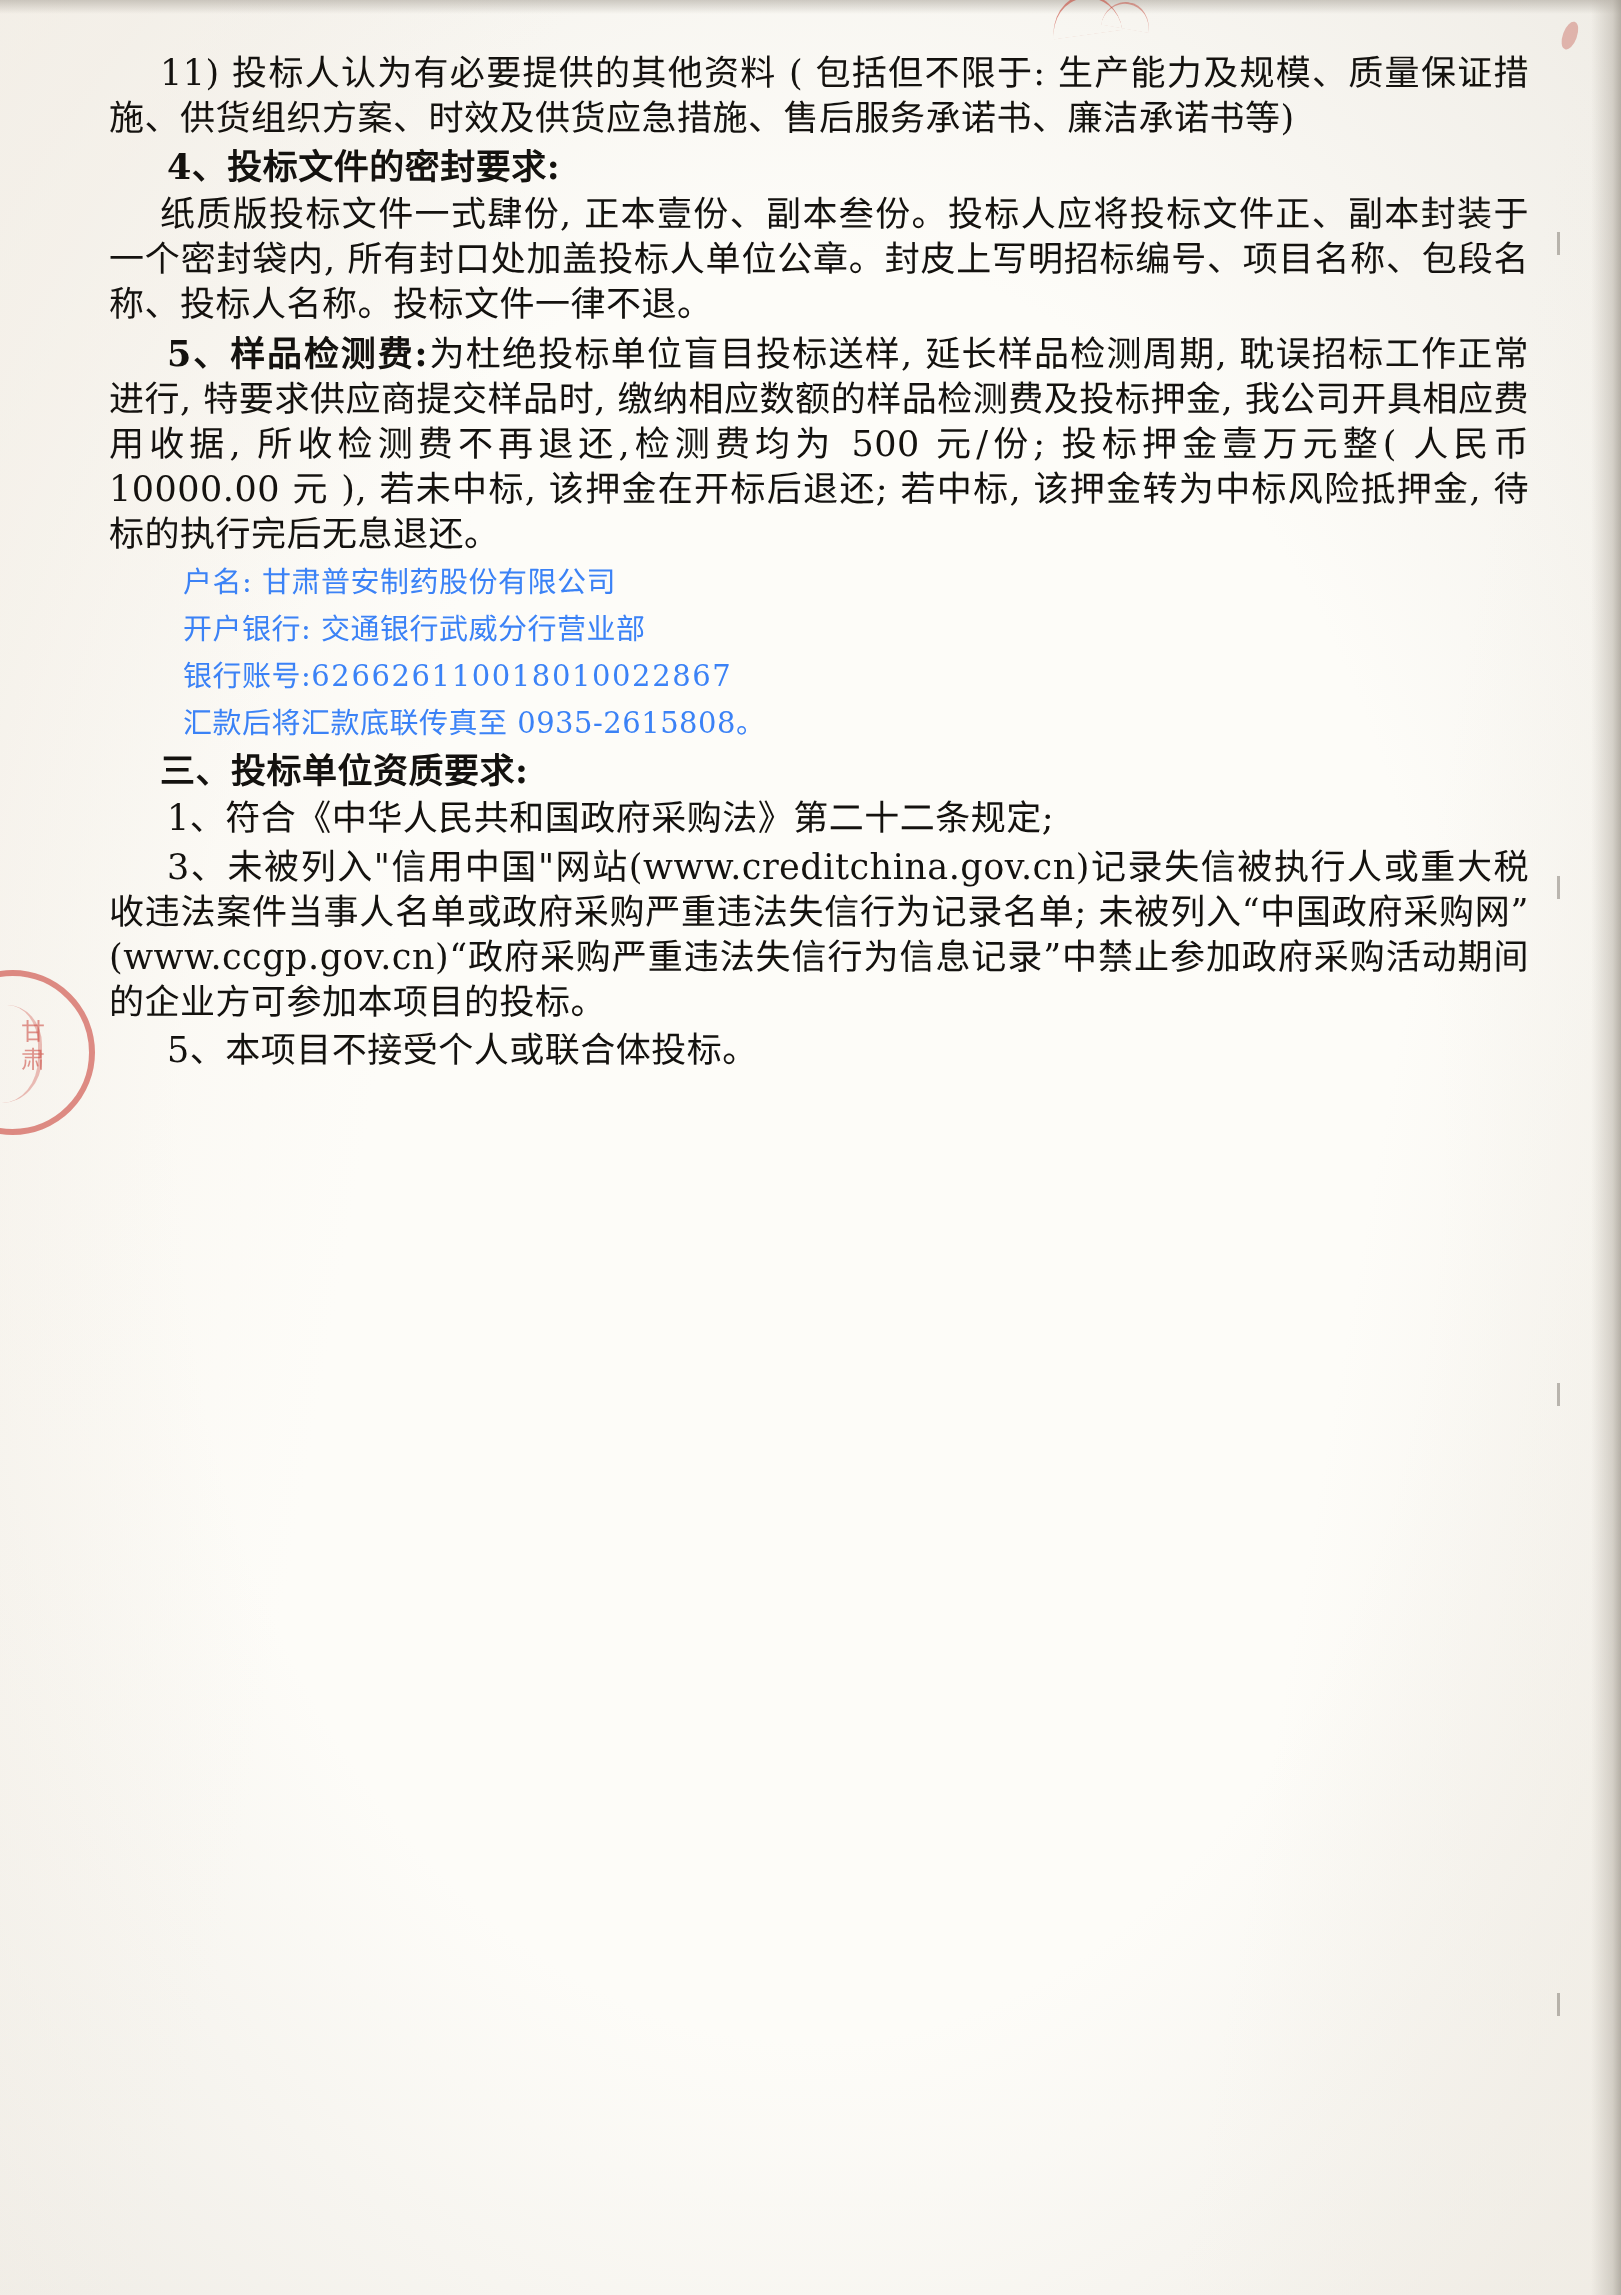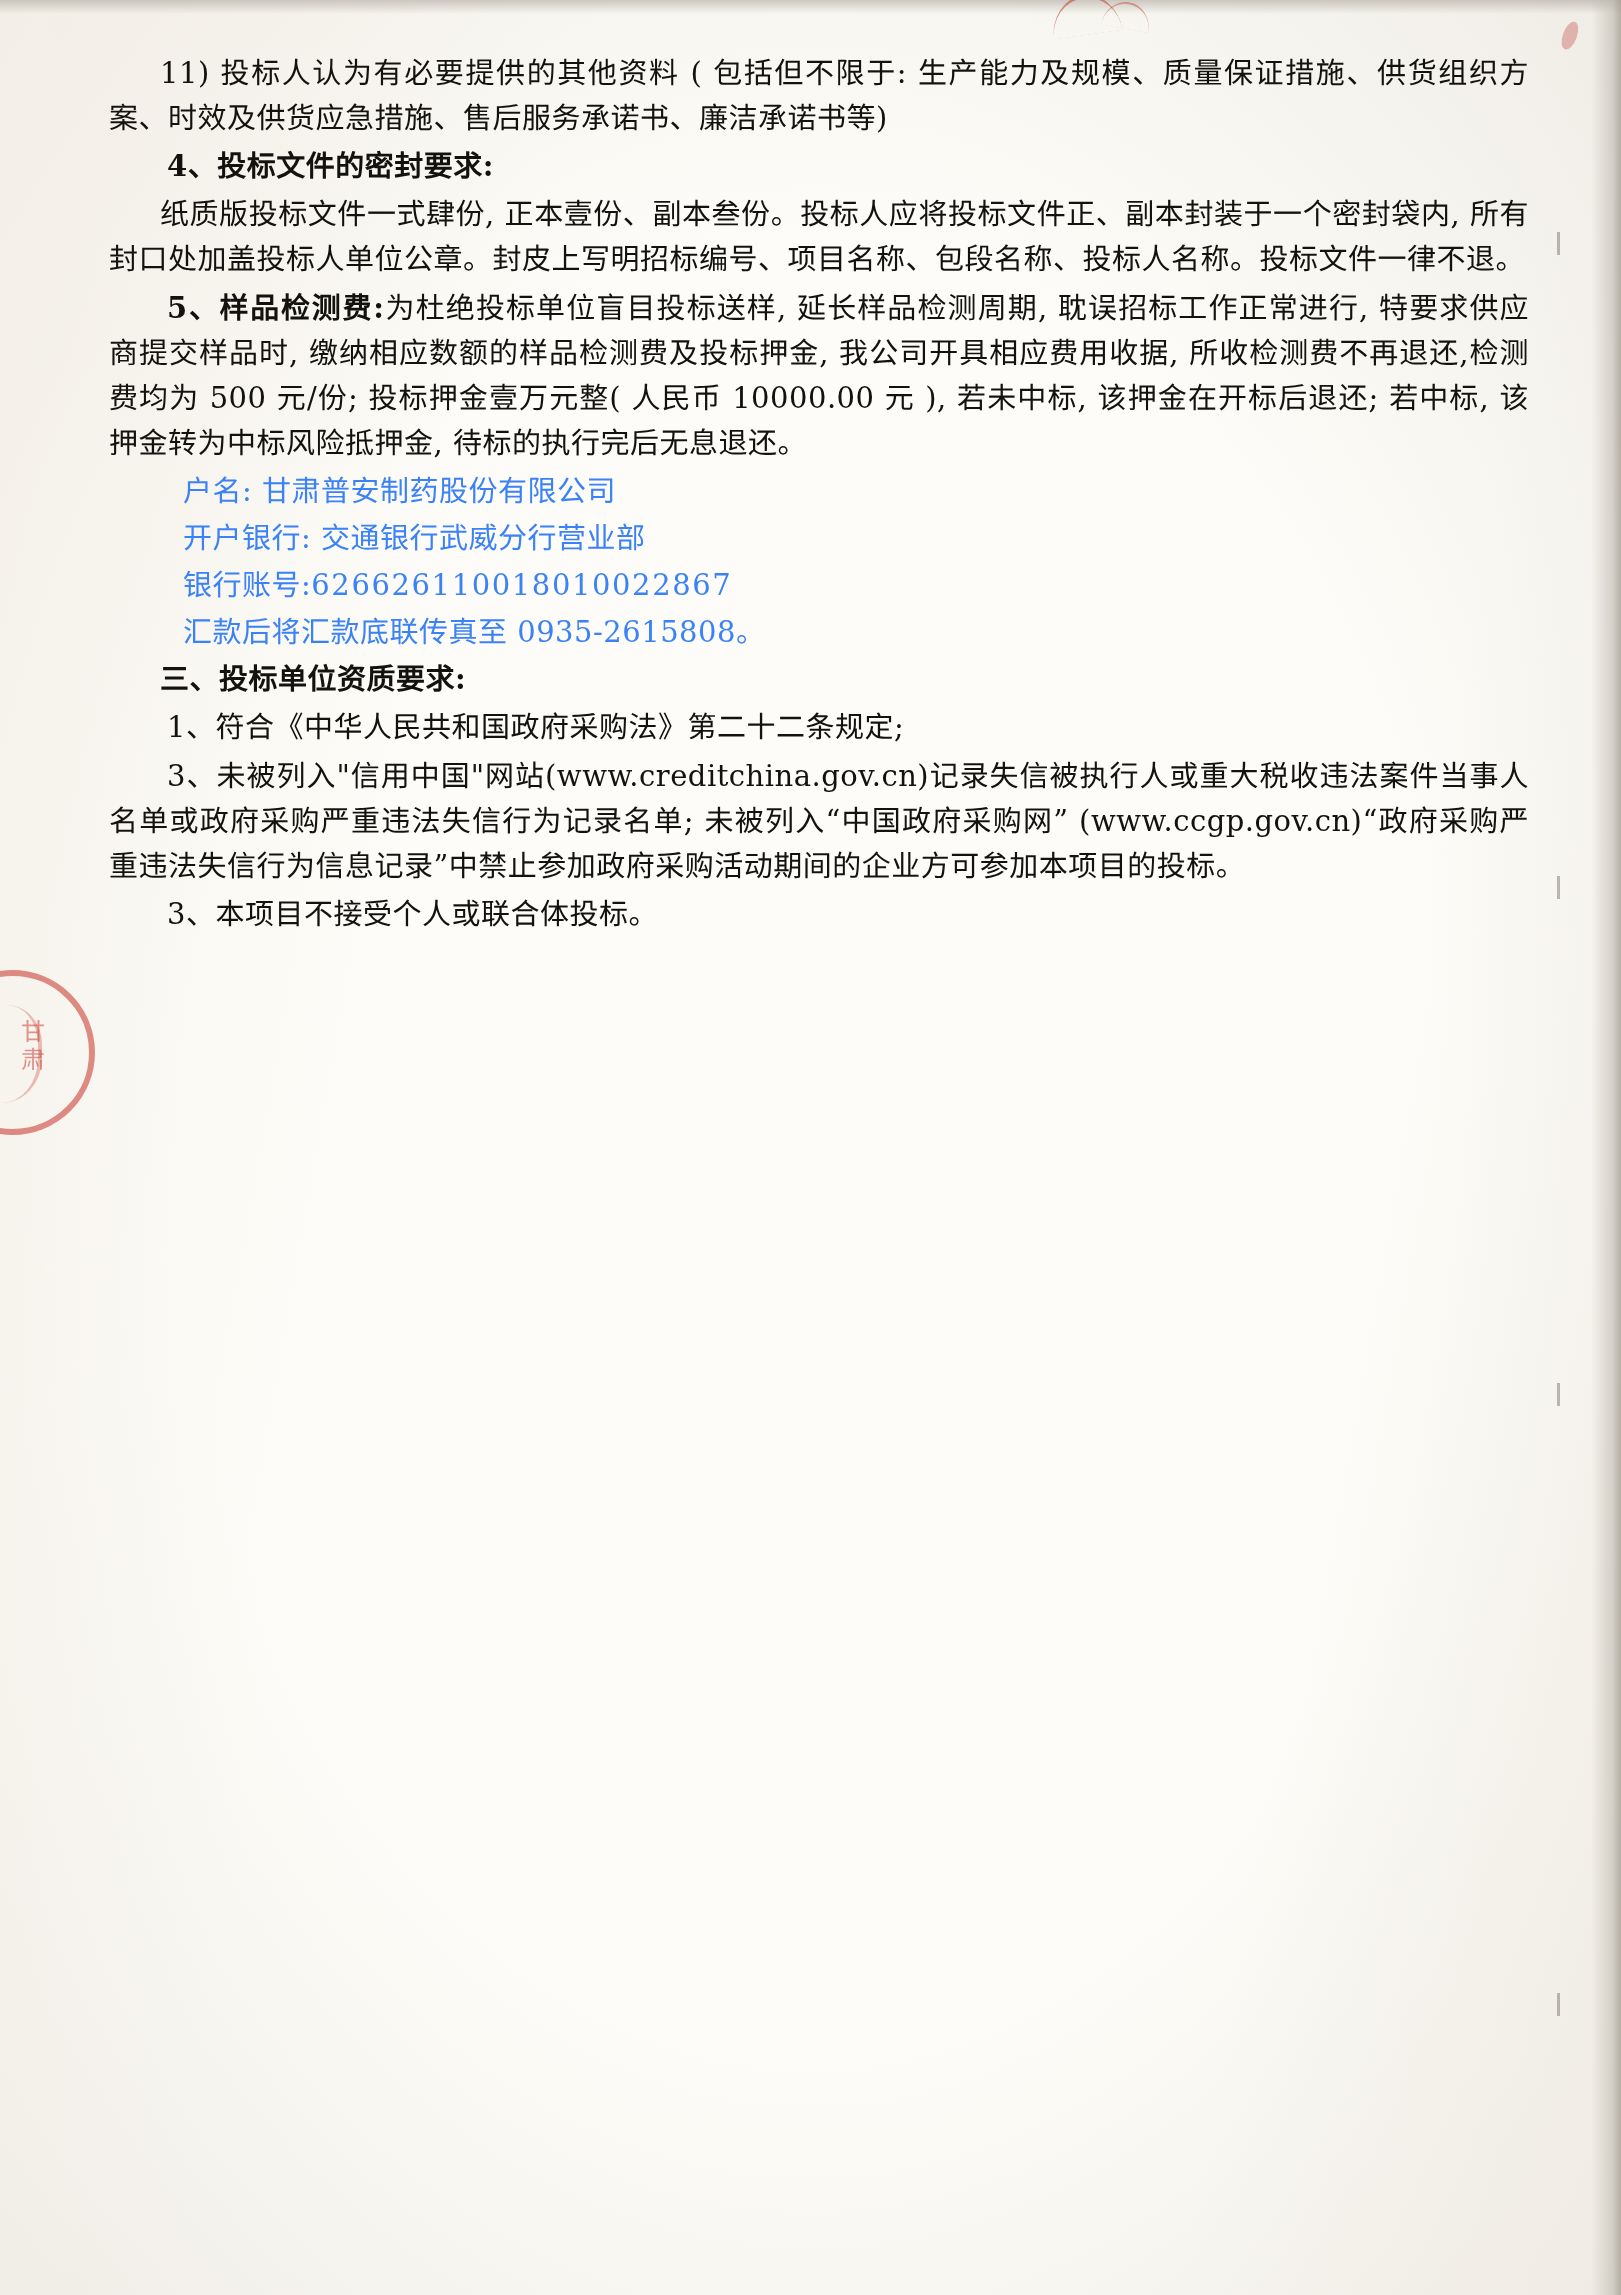--- a/index.html
+++ b/index.html
@@ -113,21 +113,21 @@
     pointer-events: none;
   }
 
   #content {
     position: relative;
     padding: 51px 93px 0 109px;
     box-sizing: border-box;
   }
   p.para {
     margin: 0 0 3.2px 0;
-    font-size: 29px;
+    font-size: 35px;
     line-height: 45px;
     color: #14120f;
     text-align: justify;
     text-justify: inter-ideograph;
     letter-spacing: 0.5px;
     font-family: "DejaVu Serif", "Liberation Serif", serif;
   }
   p.indent-1 { text-indent: 51px; }
   p.indent-2 { text-indent: 58px; }
   p.bank-line {
@@ -189,17 +189,17 @@
     <p class="bank-line"><span>开户银行:</span>&nbsp;<span>交通银行武威分行营业部</span></p>
 
     <p class="bank-line"><span>银行账号:</span><span class="mono-num">626626110018010022867</span></p>
 
     <p class="bank-line"><span>汇款后将汇款底联传真至 0935-2615808。</span></p>
 
     <p class="para heading" style="text-indent:0; padding-left:51px;">三、投标单位资质要求:</p>
 
     <p class="para indent-2">1、符合《中华人民共和国政府采购法》第二十二条规定;</p>
     <p class="para indent-2">3、未被列入"信用中国"网站(www.creditchina.gov.cn)记录失信被执行人或重大税收违法案件当事人名单或政府采购严重违法失信行为记录名单; 未被列入“中国政府采购网” (www.ccgp.gov.cn)“政府采购严重违法失信行为信息记录”中禁止参加政府采购活动期间的企业方可参加本项目的投标。</p>
-    <p class="para indent-2">3、本项目不接受个人或联合体投标。</p>
+    <p class="para indent-2">5、本项目不接受个人或联合体投标。</p>
 
   </div>
 </div>
 
 
 </body></html>

